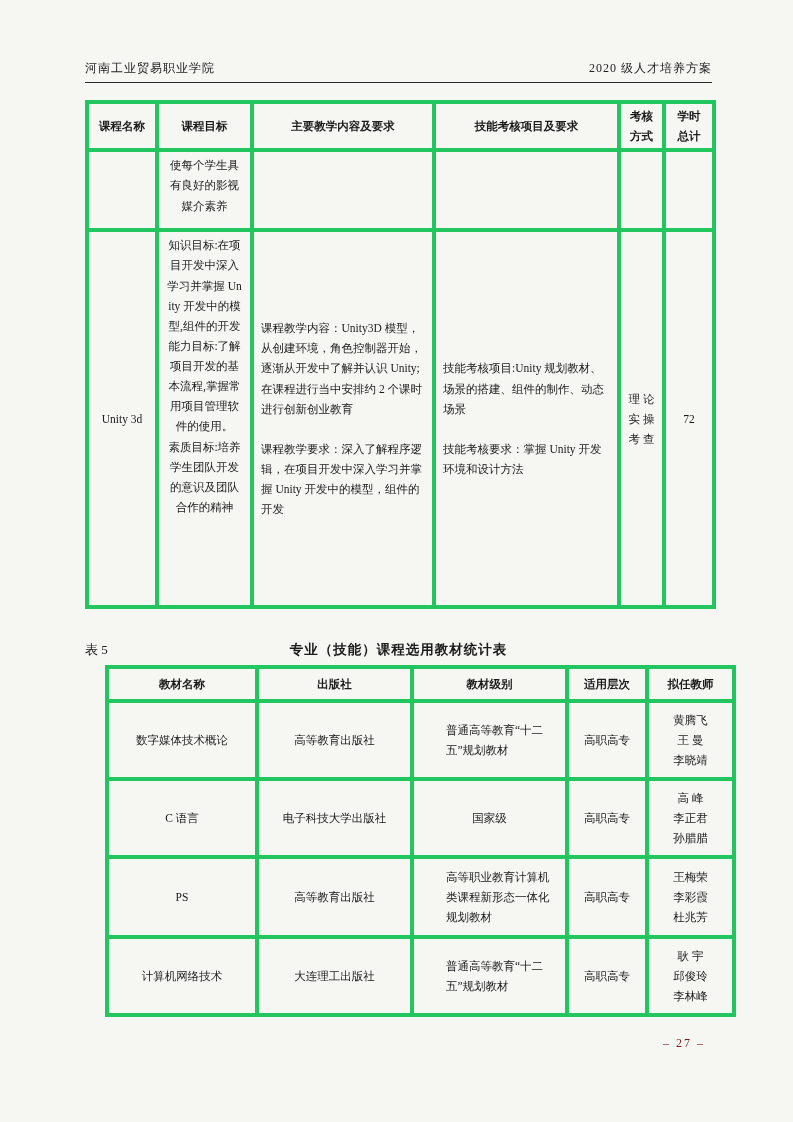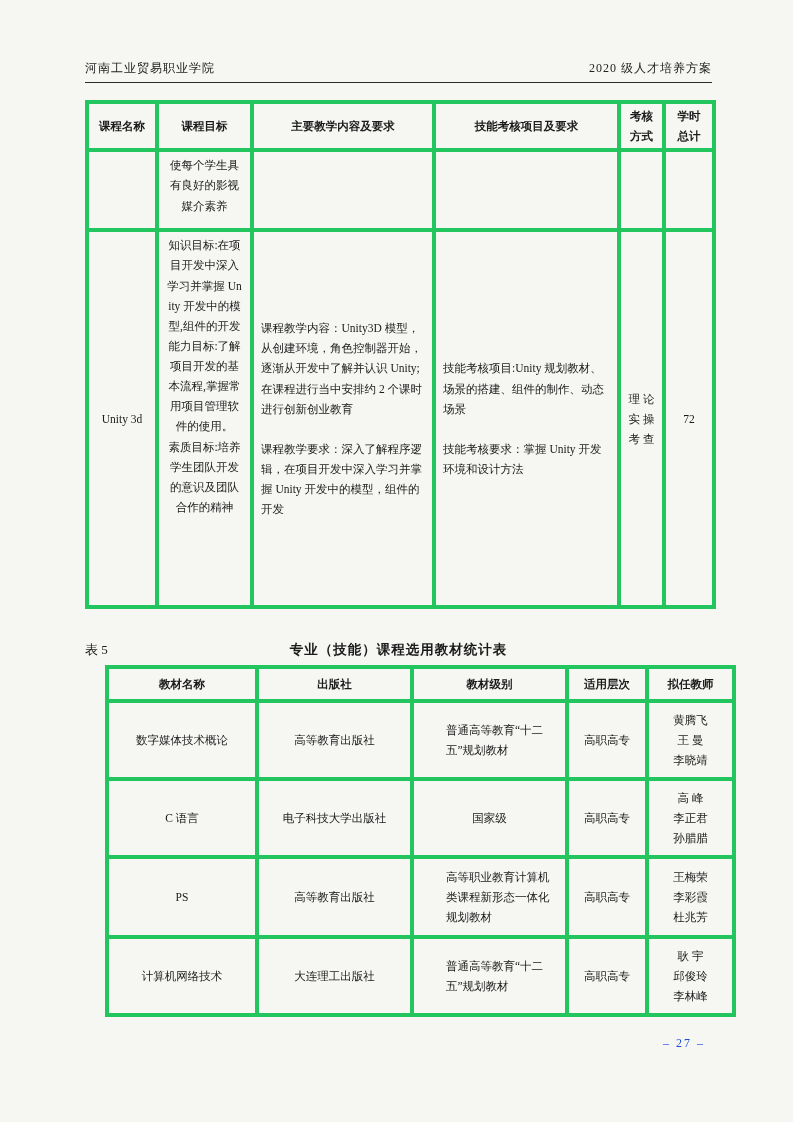--- a/index.html
+++ b/index.html
@@ -32,21 +32,21 @@
   .left{text-align:left;padding-left:32px;}
   .top{vertical-align:top;text-align:center;}
 
   .course-table{position:absolute;left:85px;top:100px;width:627px;}
   .tb-caption{position:absolute;left:85px;top:641px;width:627px;height:18px;}
   .tb-label{position:absolute;left:0;top:0;font-size:13px;}
   .tb-title{display:block;text-align:center;font-weight:bold;font-size:13.5px;letter-spacing:1px;}
   .textbook-table{position:absolute;left:85px;top:665px;width:627px;margin-left:20px;}
   .textbook-table td{font-size:11.5px;}
 
-  .page-number{position:absolute;right:88px;top:1036px;font-size:12px;letter-spacing:2px;color:#1d4ed8;}
+  .page-number{position:absolute;right:88px;top:1036px;font-size:12px;letter-spacing:2px;color:#7f1d1d;}
 </style>
 </head>
 <body>
 
 <div class="page-header">
   <div class="hdr-row">
     <span>河南工业贸易职业学院</span>
     <span>2020 级人才培养方案</span>
   </div>
   <div class="header-rule"></div>

